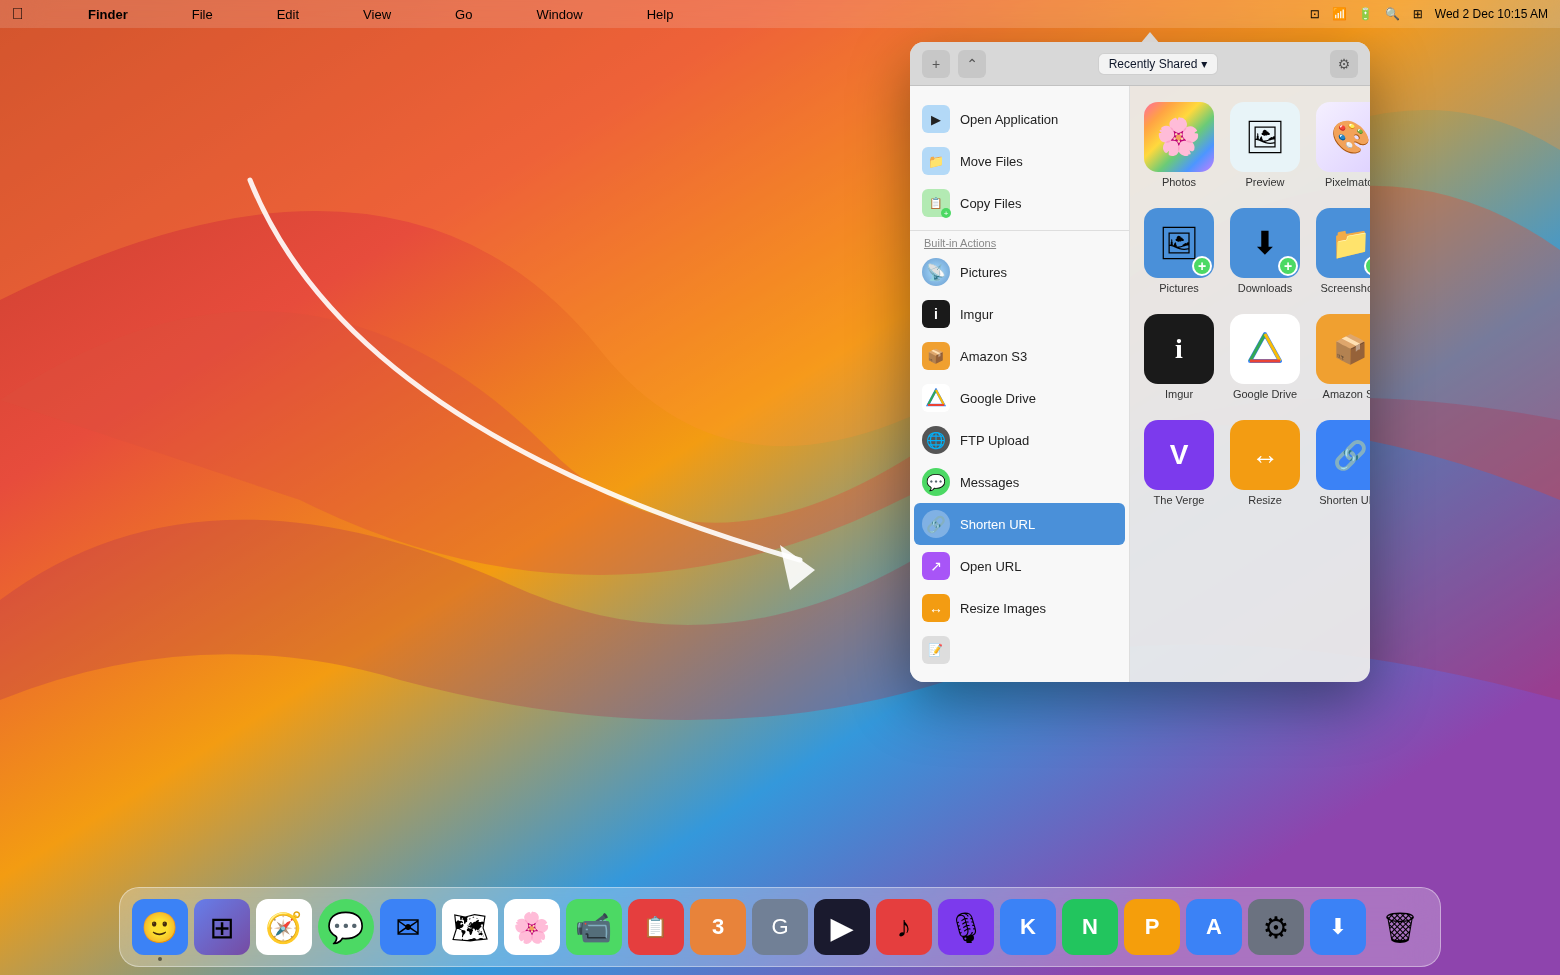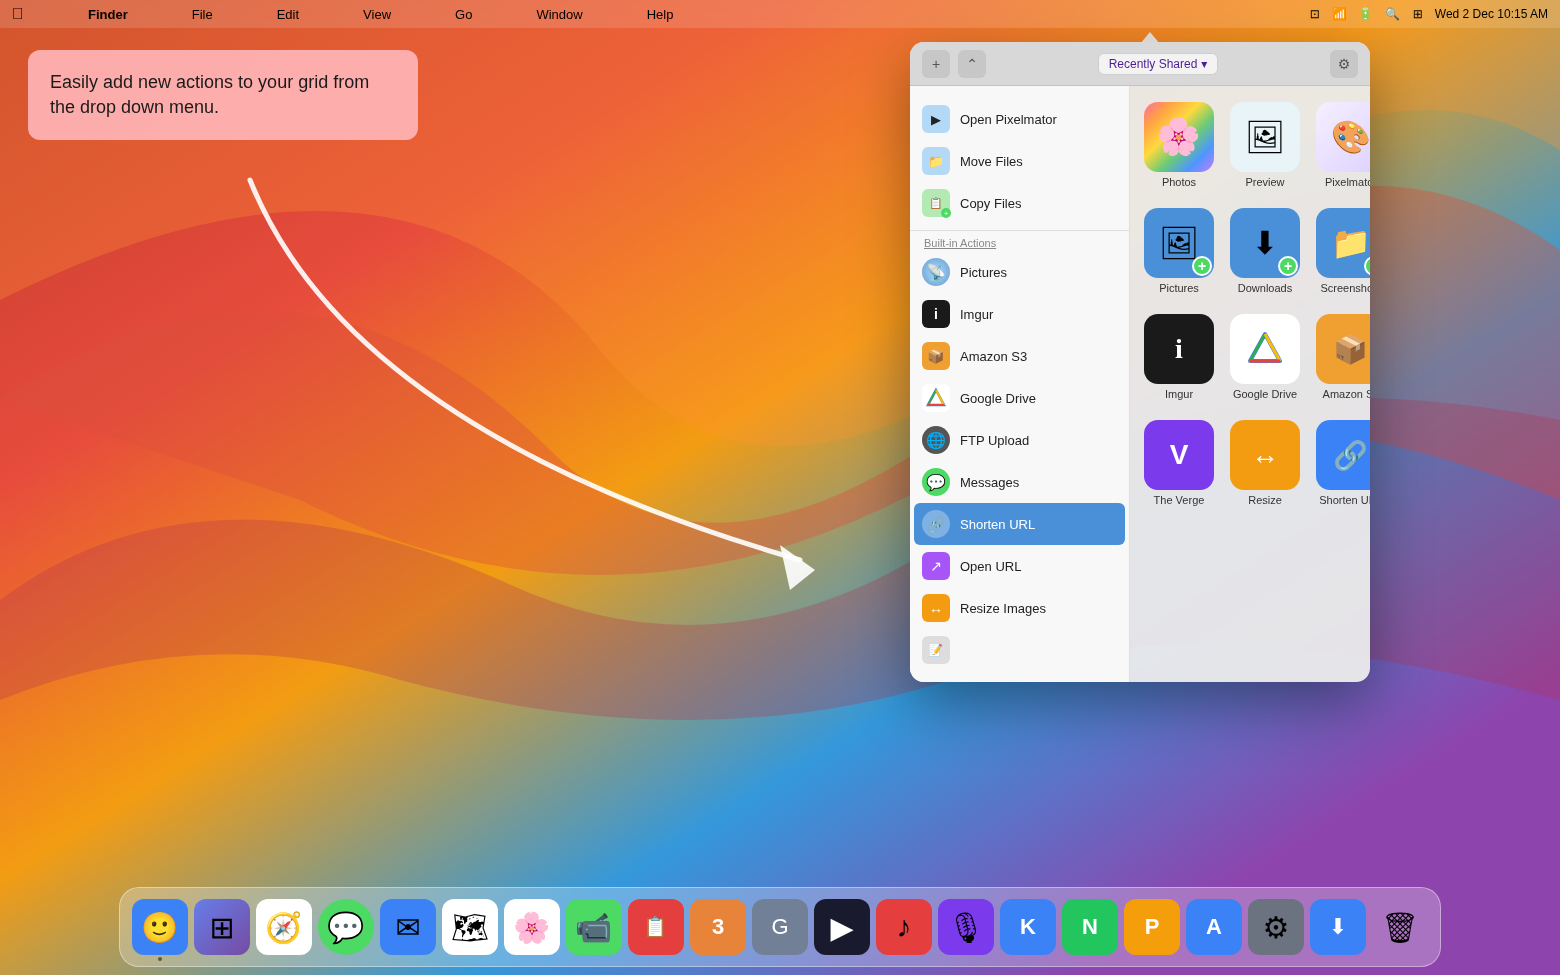--- a/index.html
+++ b/index.html
@@ -132,21 +132,21 @@
       flex: 1;
       text-align: center;
     }
     .recently-shared-btn {
       background: rgba(255,255,255,0.7);
       border: 1px solid rgba(0,0,0,0.15);
       border-radius: 6px;
       padding: 3px 10px;
       font-size: 12px;
       cursor: pointer;
-      color: #4c1d95;
+      color: #0f172a;
       display: inline-flex;
       align-items: center;
       gap: 4px;
     }
     .gear-btn {
       width: 28px;
       height: 28px;
       border-radius: 6px;
       background: rgba(0,0,0,0.08);
       display: flex;
@@ -373,23 +373,20 @@
 
       <span>⊡</span>
       <span>📶</span>
       <span>🔋</span>
       <span>🔍</span>
       <span>⊞</span>
       <span>Wed 2 Dec  10:15 AM</span>
     </div>
   </div>
 
-  <div class="tooltip-box">
-    <span>Easily add new actions to your grid from the drop down menu.</span>
-  </div>
 
   <svg class="arrow-svg" width="700" height="520" viewBox="0 0 700 520">
     <path d="M50,50 Q150,300 600,430" stroke="rgba(255,255,255,0.9)" stroke-width="5" fill="none" stroke-linecap="round"></path>
 
     <polygon points="580,415 615,440 590,460" fill="rgba(255,255,255,0.9)"></polygon>
   </svg>
 
   <div class="panel-caret"></div>
 
   <div class="panel">
@@ -406,21 +403,21 @@
       <div class="gear-btn">⚙</div>
     </div>
 
     <div class="panel-body">
 
       <div class="dropdown-menu">
 
         <div class="top-items">
           <div class="top-item">
             <div class="top-item-icon" style="background:#b3d9f7; font-size:13px;">▶</div>
-            <span>Open Pixelmator</span>
+            <span>Open Application</span>
           </div>
           <div class="top-item">
             <div class="top-item-icon" style="background:#b3d9f7; font-size:13px;">📁</div>
             <span>Move Files</span>
           </div>
           <div class="top-item">
             <div class="top-item-icon" style="background:#b3eab3; font-size:13px; position:relative;">
               <span style="font-size:11px;">📋</span>
               <span style="position:absolute;bottom:-1px;right:-1px;background:#4cd964;border-radius:50%;width:10px;height:10px;font-size:8px;display:flex;align-items:center;justify-content:center;color:white;">+</span>
             </div>

